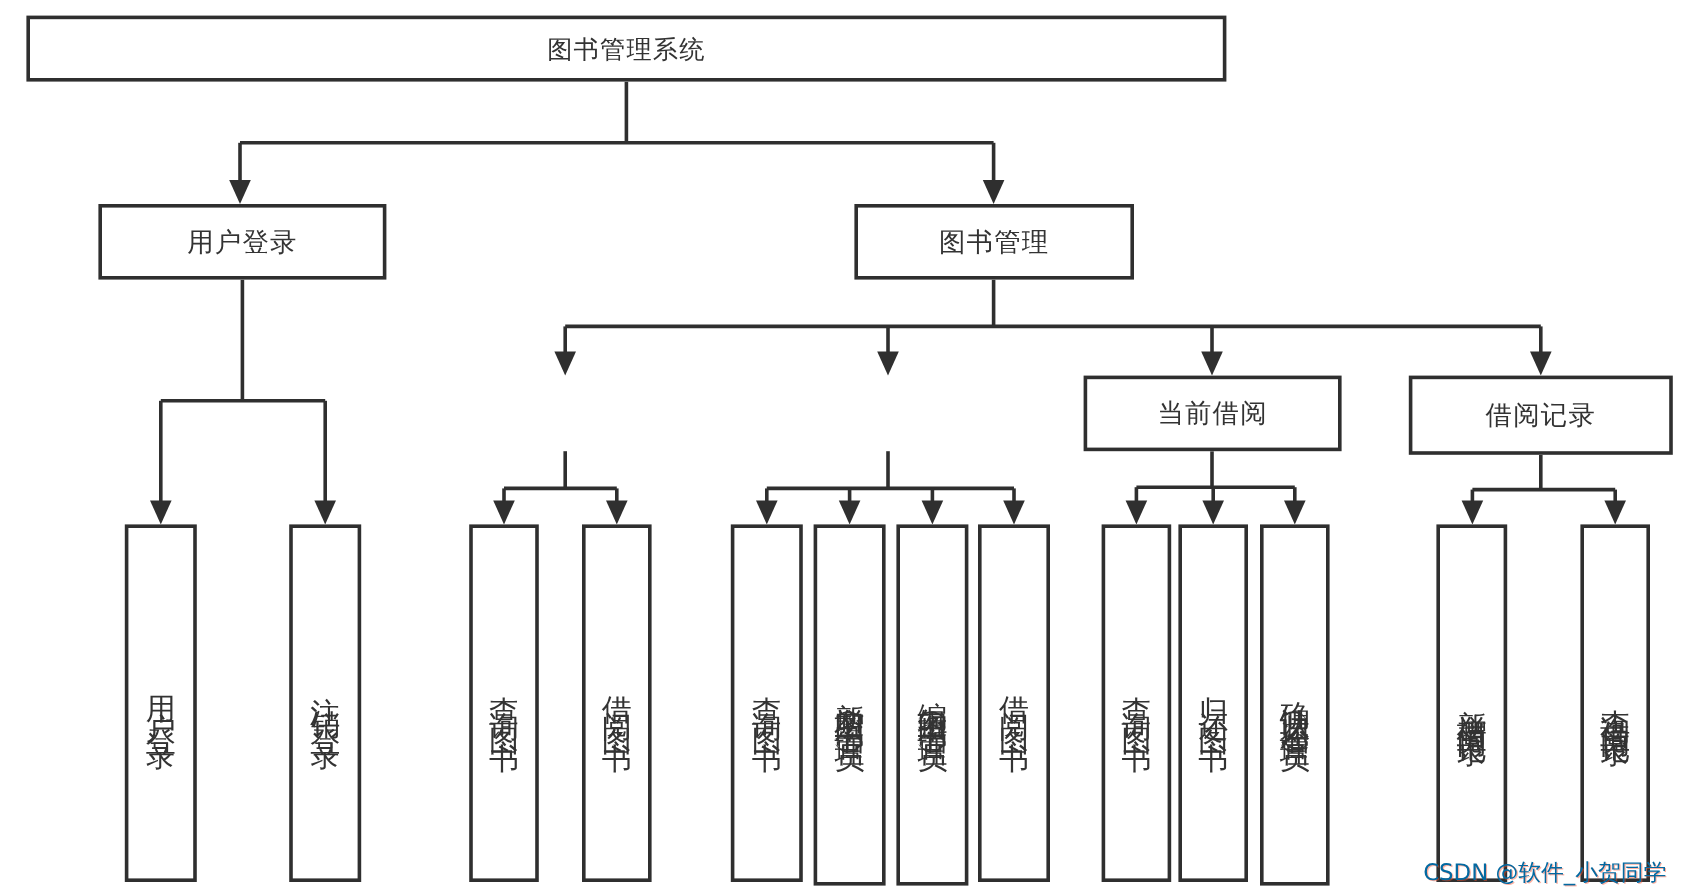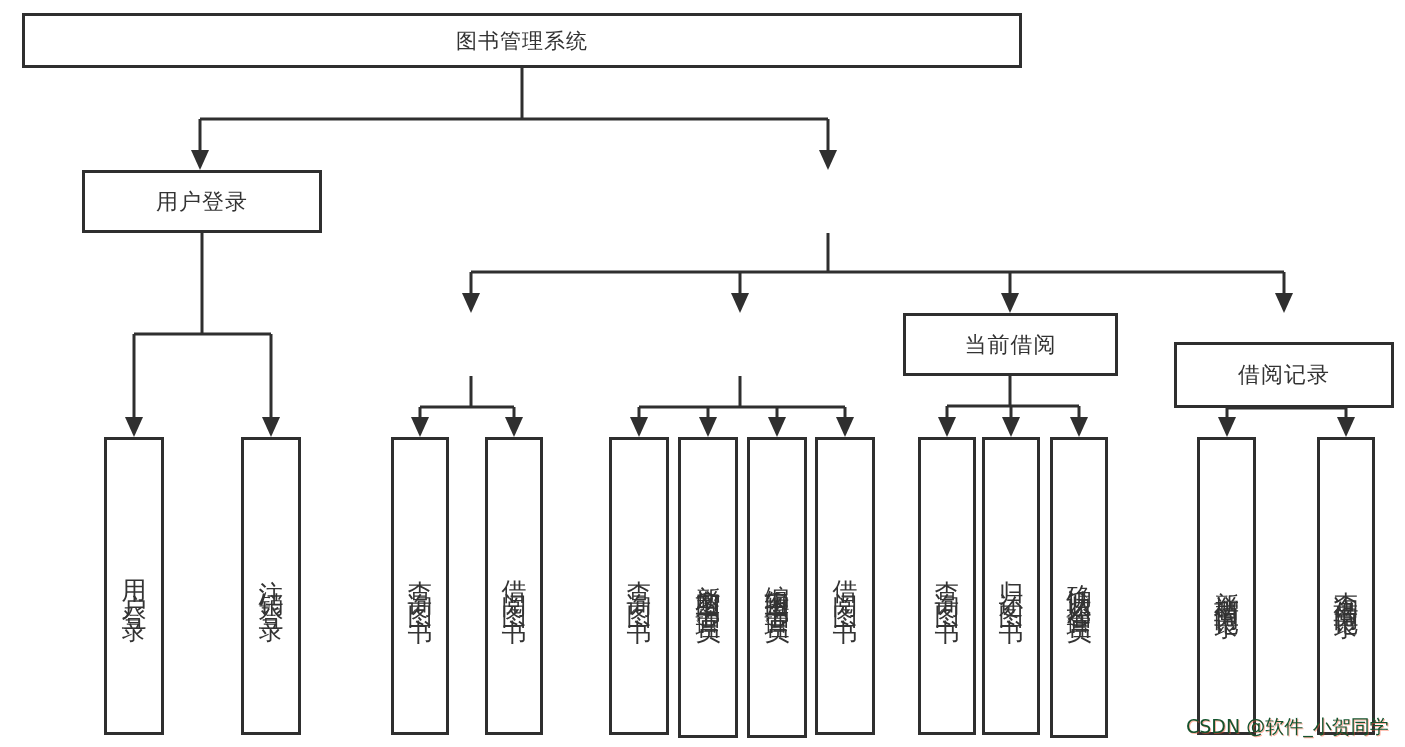--- a/index.html
+++ b/index.html
@@ -54,21 +54,21 @@
     line-height: 1;
   }
   .v-node.long {
     letter-spacing: 5px;
   }
   #watermark {
     position: absolute;
     left: 1186px;
     top: 714px;
     font-size: 19px;
-    color: #14532d;
+    color: #0369a1;
     text-shadow: 1px 1px 0 rgba(252, 85, 49, 0.45);
     white-space: nowrap;
     z-index: 10;
   }
 </style>
 </head>
 <body>
 
 <div id="stage">
 
@@ -144,23 +144,24 @@
       <line x1="1227" y1="408" x2="1227" y2="420"></line>
       <polygon points="1218,417 1236,417 1227,437"></polygon>
       <line x1="1346" y1="408" x2="1346" y2="420"></line>
       <polygon points="1337,417 1355,417 1346,437"></polygon>
     </g>
   </svg>
 
   <div class="node h-node root-node" style="left:22px; top:13px; width:1000px; height:55px;">图书管理系统</div>
 
   <div class="node h-node" style="left:82px; top:170px; width:240px; height:63px;">用户登录</div>
+  <div class="node h-node" style="left:712px; top:170px; width:233px; height:63px;">图书管理</div>
 
   <div class="node h-node" style="left:903px; top:313px; width:215px; height:63px;">当前借阅</div>
-  <div class="node h-node" style="left:1174px; top:313px; width:220px; height:66px;margin-top:29px;">借阅记录</div>
+  <div class="node h-node" style="left:1174px; top:313px; width:220px; height:66px;">借阅记录</div>
 
   <div class="node v-node" style="left:104px; top:437px; width:60px; height:298px;">用户登录</div>
   <div class="node v-node" style="left:241px; top:437px; width:60px; height:298px;">注销登录</div>
 
   <div class="node v-node" style="left:391px; top:437px; width:58px; height:298px;">查询图书</div>
   <div class="node v-node" style="left:485px; top:437px; width:58px; height:298px;">借阅图书</div>
 
   <div class="node v-node" style="left:609px; top:437px; width:60px; height:298px;">查询图书</div>
   <div class="node v-node long" style="left:678px; top:437px; width:60px; height:301px;">新增图书（管理员）</div>
   <div class="node v-node long" style="left:747px; top:437px; width:60px; height:301px;">编辑图书（管理员）</div>

